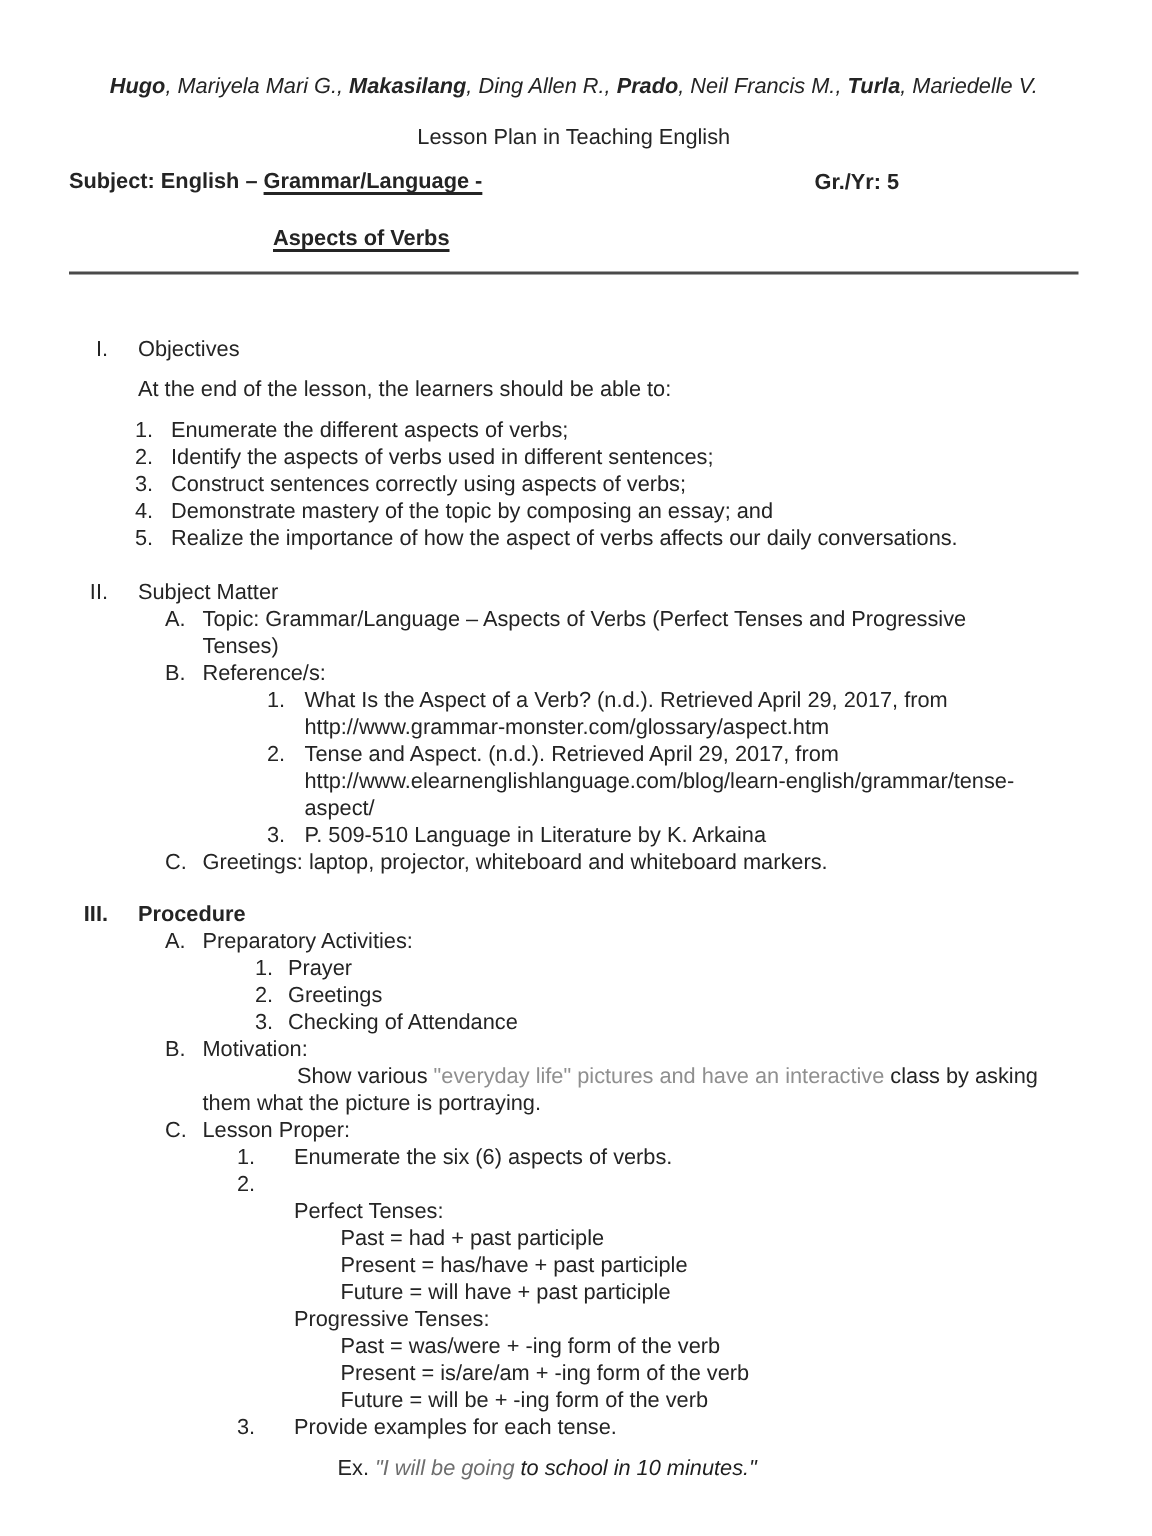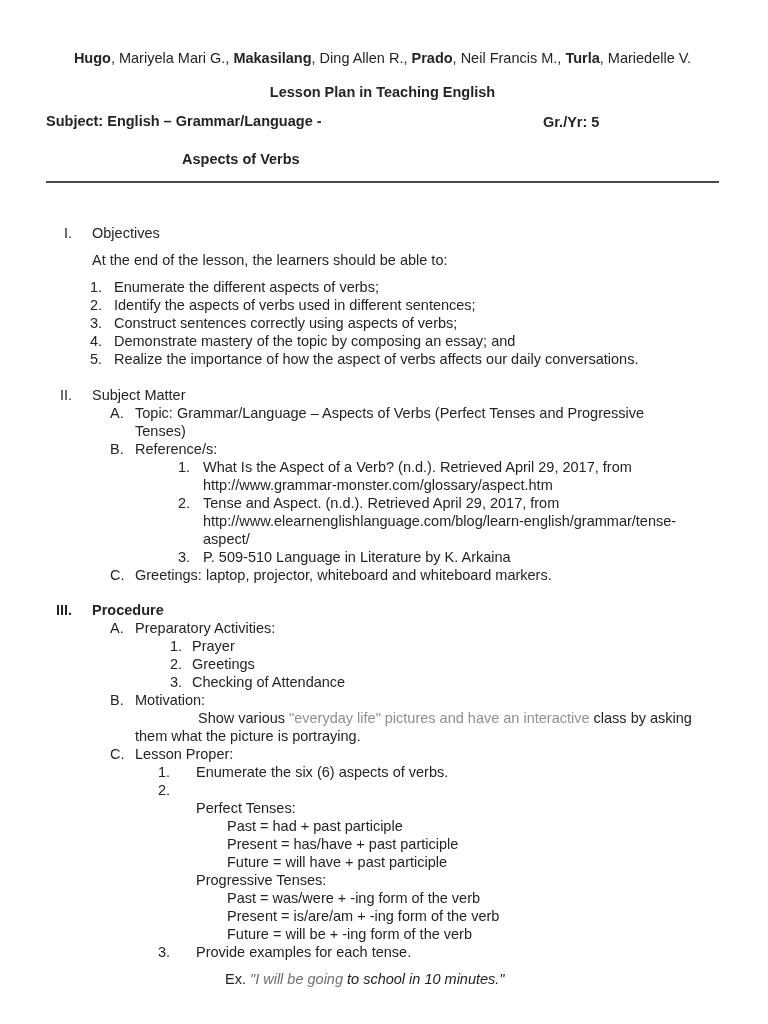--- a/index.html
+++ b/index.html
@@ -3,24 +3,24 @@
 <meta charset="utf-8">
 <style>
   html,body{margin:0;padding:0;}
   body{
     width:768px;height:1024px;background:#ffffff;overflow:hidden;
     font-family:"Liberation Sans","DejaVu Sans",sans-serif;
     font-size:14.5px;line-height:18px;color:#242424;
   }
   .page{width:768px;height:1024px;box-sizing:border-box;padding:49px 49px 0 46px;position:relative;}
   .b{font-weight:bold;}
-  .u{text-underline-offset:3px;text-decoration-thickness:1.5px;}
+  .u{text-decoration:underline;text-underline-offset:3px;text-decoration-thickness:1.5px;}
   .center{text-align:center;}
-  .names{padding-top:0;}
-  .title{margin-top:16px;font-weight:bold;}
+  .names{padding-top:0;font-style:italic;}
+  .title{margin-top:16px;font-weight:normal;}
   .subject{margin-top:11px;position:relative;font-weight:bold;}
   .sline2{margin-left:136px;margin-top:20px;}
   .grade{position:absolute;left:497px;top:1px;}
   .rule{height:2px;background:#4a4a4a;margin-top:13px;}
   .sec-head{display:flex;}
   .sec-head.first{margin-top:41px;}
   .sec-head.second{margin-top:18px;align-items:center;}
   .sec-head.third{margin-top:17px;font-weight:bold;}
   .rn{flex:0 0 26px;text-align:right;margin-right:20px;}
   .intro{margin-left:46px;margin-top:9px;}

